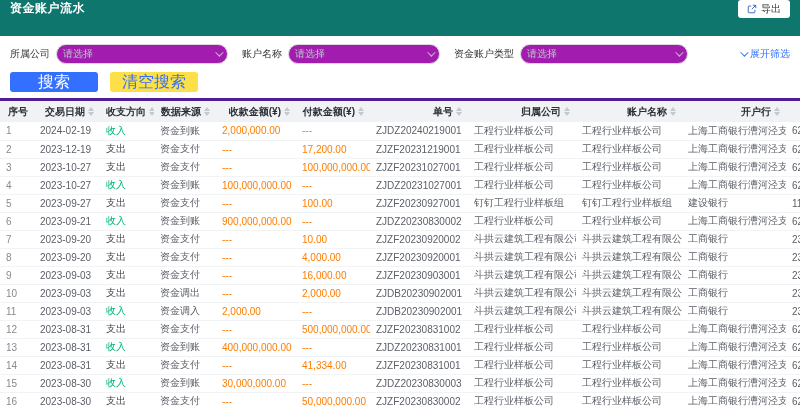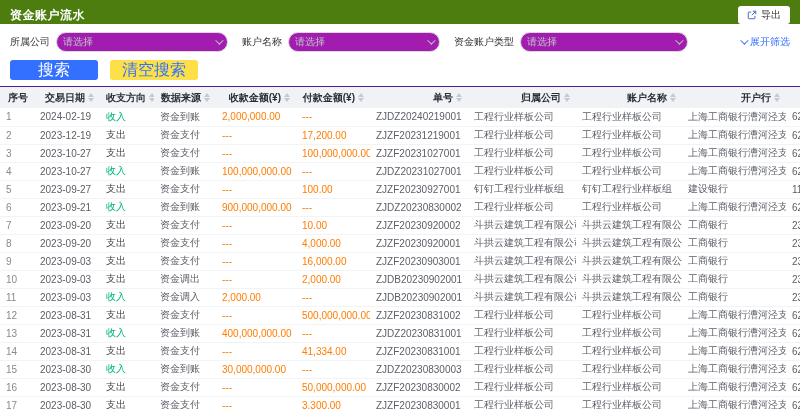--- a/index.html
+++ b/index.html
@@ -5,34 +5,34 @@
   * { box-sizing: border-box; margin: 0; padding: 0; }
   html,body { width:800px; height:409px; overflow:hidden; }
   body {
     font-family: "Liberation Sans", "DejaVu Sans", sans-serif;
     background:#eef0f4;
     font-size:10px;
     color:#333;
   }
   
   .topbar {
-    height:24px; background:#4d7c0f;
-    display:flex; align-items:flex-end; justify-content:space-between;
+    height:36px; background:#0f766e;
+    display:flex; align-items:flex-start; justify-content:space-between;
     padding:0 10px;
   }
   .topbar-title { color:#ffffff; font-size:12px; font-weight:bold; letter-spacing:.5px; }
   .export-btn {
     background:#ffffff; border:none; border-radius:3px;
     height:18px; padding:0 9px;
     display:flex; align-items:center; gap:4px;
     font-size:10px; color:#333; cursor:pointer;margin-left:33px;
   }
   
   .panel { background:#ffffff; width:800px; }
-  .filter-area { padding:8px 10px 6px 10px; border-bottom:1px solid #4c1d95; }
+  .filter-area { padding:8px 10px 6px 10px; border-bottom:3px solid #4c1d95; }
   .filter-row { display:flex; align-items:center; gap:14px; }
   .filter-field { display:flex; align-items:center; gap:6px; }
   .filter-label { font-size:10px; color:#333; white-space:nowrap; }
   .select {
     height:20px; border:1px solid #d9d9d9; border-radius:10px; background:#a21caf;
     display:flex; align-items:center; justify-content:space-between;
     padding:0 6px; cursor:pointer;
   }
   .select-1 { width:172px; } .select-2 { width:152px; } .select-3 { width:168px; }
   .select-placeholder { color:#c0c4cc; font-size:10px; }

